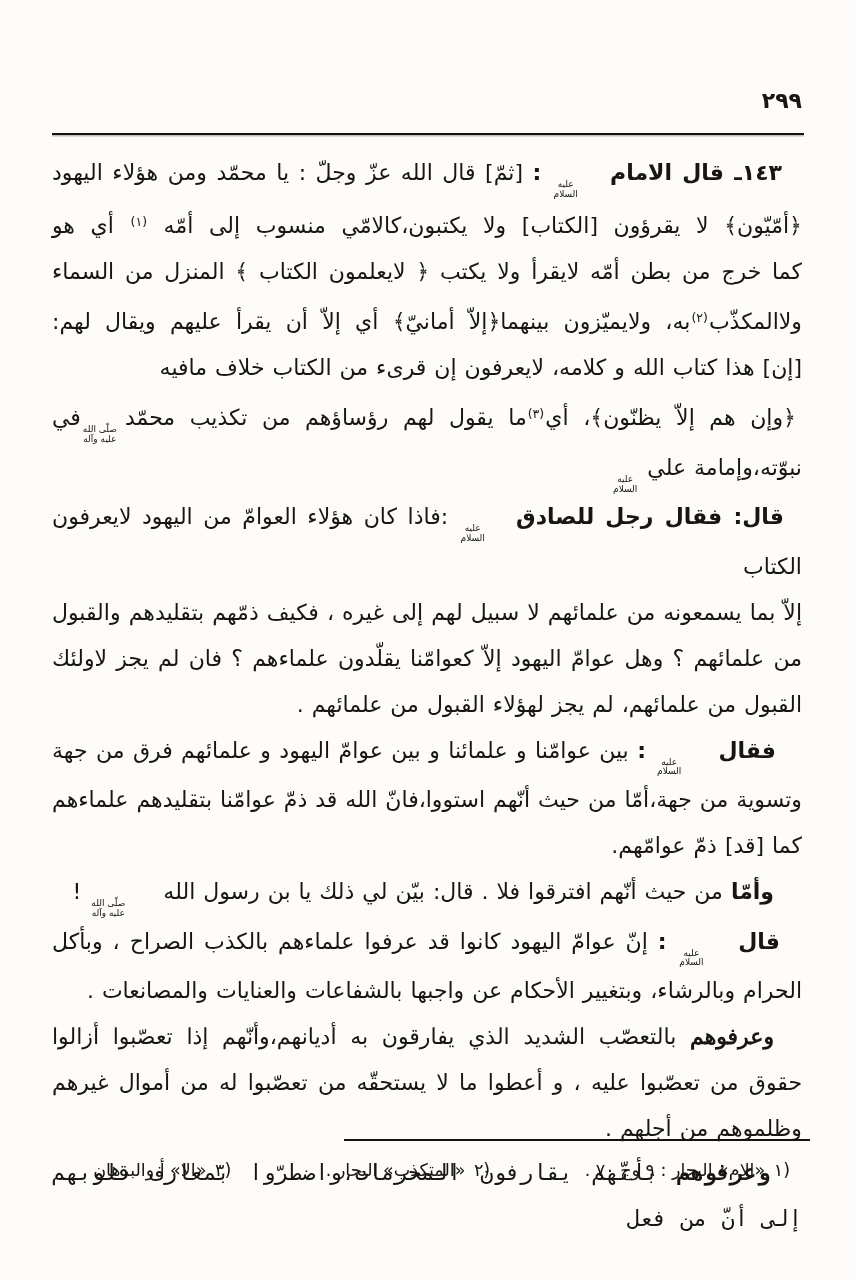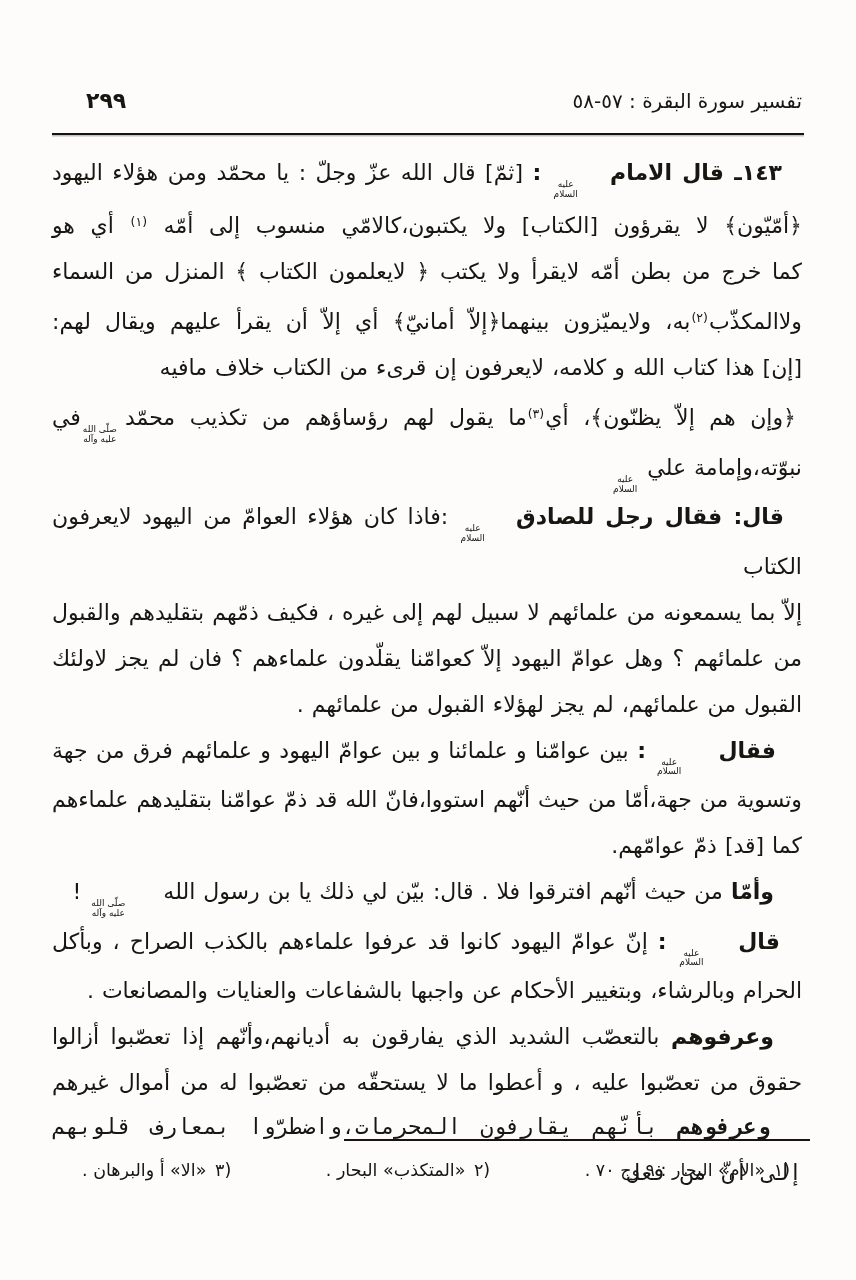--- a/index.html
+++ b/index.html
@@ -73,21 +73,20 @@
   }
   .footnote{white-space:nowrap;margin-left:24px;}
   .fn-marker{direction:ltr;unicode-bidi:embed;margin-left:3px;}
 </style>
 </head>
 <body>
 
 <div class="page">
 
   <div class="header">
-    <span class="running-title">تفسير سورة البقرة : ٥٧-٥٨</span>
     <span class="page-number">٢٩٩</span>
   </div>
 
   <div class="header-rule"></div>
 
   <div class="body-text">
       <div class="para">
         <div class="line" style="text-indent: 20px;"><span class="b">١٤٣ـ قال الامام </span><span class="honorific">
             <span>عليه</span>
             <span>السلام</span>
@@ -131,22 +130,23 @@
           </span><span> !</span></div>
       </div>
       <div class="para">
         <div class="line" style="text-indent: 22px;"><span class="b">قال </span><span class="honorific">
             <span>عليه</span>
             <span>السلام</span>
           </span><span class="b"> :</span><span> إنّ عوامّ اليهود كانوا قد عرفوا علماءهم بالكذب الصراح ، وبأكل</span></div>
         <div class="line last"><span>الحرام وبالرشاء، وبتغيير الأحكام عن واجبها بالشفاعات والعنايات والمصانعات .</span></div>
       </div>
       <div class="para">
-        <div class="line" style="text-indent: 28px;"><span class="b">وعرفوهم</span><span> بالتعصّب الشديد الذي يفارقون به أديانهم،وأنّهم إذا تعصّبوا أزالوا</span></div>
+        <div class="line" style="text-indent: 28px; font-family: Liberation Serif, serif;"><span class="b">وعرفوهم</span><span> بالتعصّب الشديد الذي يفارقون به أديانهم،وأنّهم إذا تعصّبوا أزالوا</span></div>
         <div class="line"><span>حقوق من تعصّبوا عليه ، و أعطوا ما لا يستحقّه من تعصّبوا له من أموال غيرهم</span></div>
+        <div class="line last"><span>وظلموهم من أجلهم .</span></div>
       </div>
       <div class="para">
         <div class="line last" style="text-indent: 32px; font-family: Liberation Mono, monospace;"><span class="b">وعرفوهم</span><span> بأنّهم يقارفون المحرمات،واضطرّوا بمعارف قلوبهم إلى أنّ من فعل</span></div>
       </div>
     </div>
 
   <div class="fn-sep"></div>
 
   <div class="footnotes">
       <div class="footnote"><span class="fn-marker">١)</span> <span>«الام» البحار : ٩ وج ٧٠ .</span></div>

